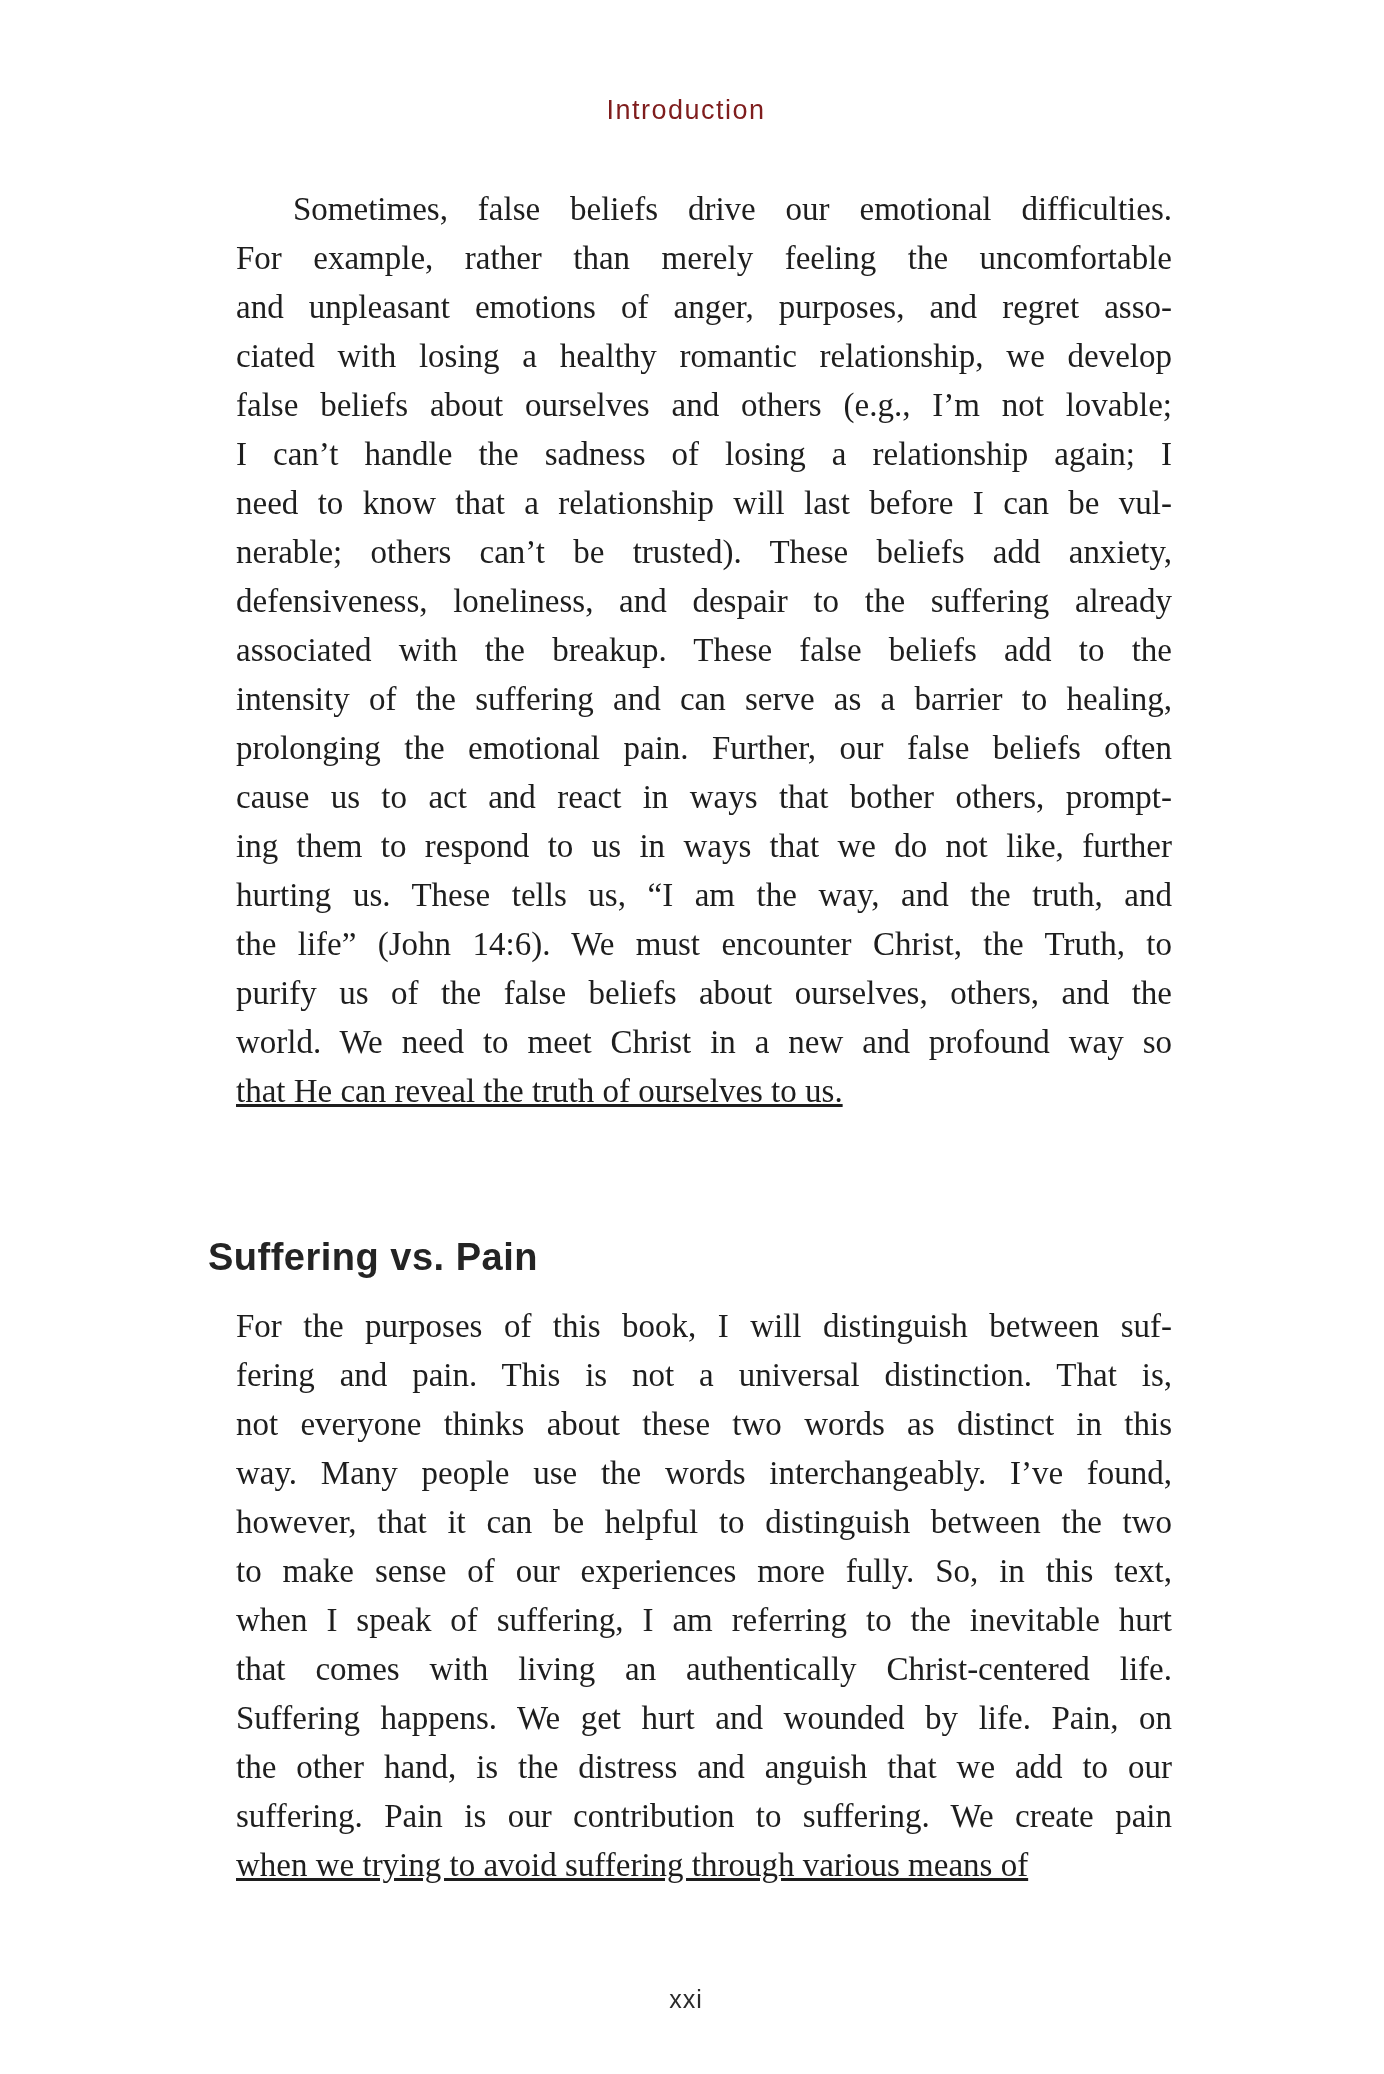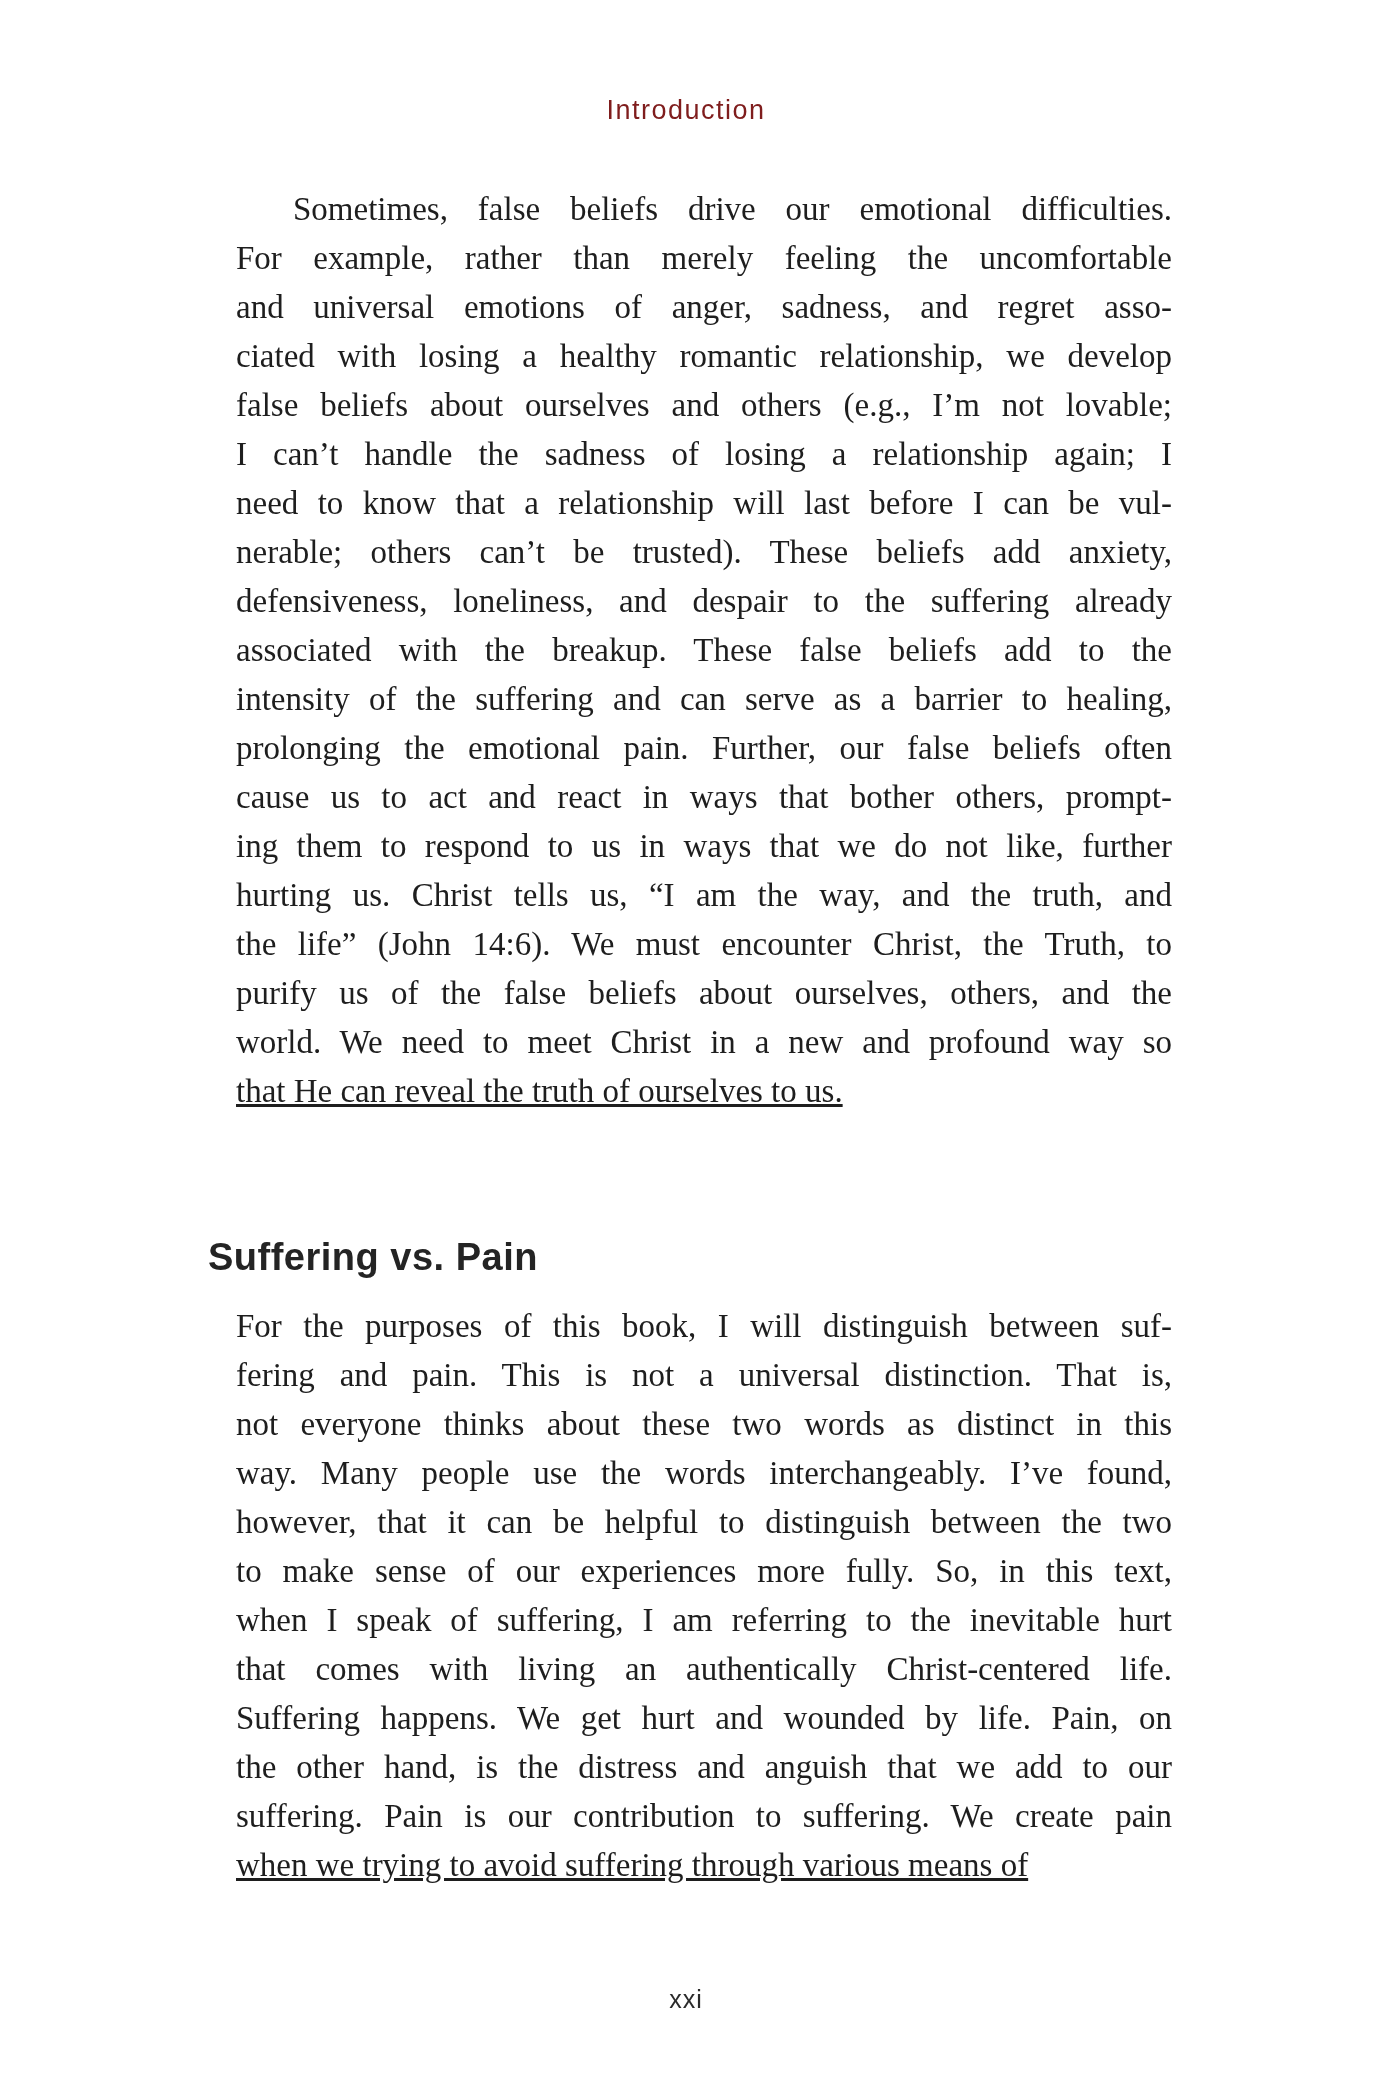--- a/index.html
+++ b/index.html
@@ -68,33 +68,33 @@
 </style>
 </head>
 <body>
 
 <div class="page">
   <div class="running-head">Introduction</div>
 
   <div class="para para-intro">
       <div class="line">Sometimes, false beliefs drive our emotional difficulties.</div>
       <div class="line">For example, rather than merely feeling the uncomfortable</div>
-      <div class="line">and universal emotions of anger, sadness, and regret asso-</div>
+      <div class="line">and unpleasant emotions of anger, purposes, and regret asso-</div>
       <div class="line">ciated with losing a healthy romantic relationship, we develop</div>
       <div class="line">false beliefs about ourselves and others (e.g., I’m not lovable;</div>
       <div class="line">I can’t handle the sadness of losing a relationship again; I</div>
       <div class="line">need to know that a relationship will last before I can be vul-</div>
       <div class="line">nerable; others can’t be trusted). These beliefs add anxiety,</div>
       <div class="line">defensiveness, loneliness, and despair to the suffering already</div>
       <div class="line">associated with the breakup. These false beliefs add to the</div>
       <div class="line">intensity of the suffering and can serve as a barrier to healing,</div>
       <div class="line">prolonging the emotional pain. Further, our false beliefs often</div>
       <div class="line">cause us to act and react in ways that bother others, prompt-</div>
       <div class="line">ing them to respond to us in ways that we do not like, further</div>
-      <div class="line">hurting us. Christ tells us, “I am the way, and the truth, and</div>
+      <div class="line">hurting us. These tells us, “I am the way, and the truth, and</div>
       <div class="line">the life” (John 14:6). We must encounter Christ, the Truth, to</div>
       <div class="line">purify us of the false beliefs about ourselves, others, and the</div>
       <div class="line">world. We need to meet Christ in a new and profound way so</div>
       <div class="line">that He can reveal the truth of ourselves to us.</div>
     </div>
 
   <h2 class="section-heading">Suffering vs. Pain</h2>
 
   <div class="para para-suffering">
       <div class="line">For the purposes of this book, I will distinguish between suf-</div>

